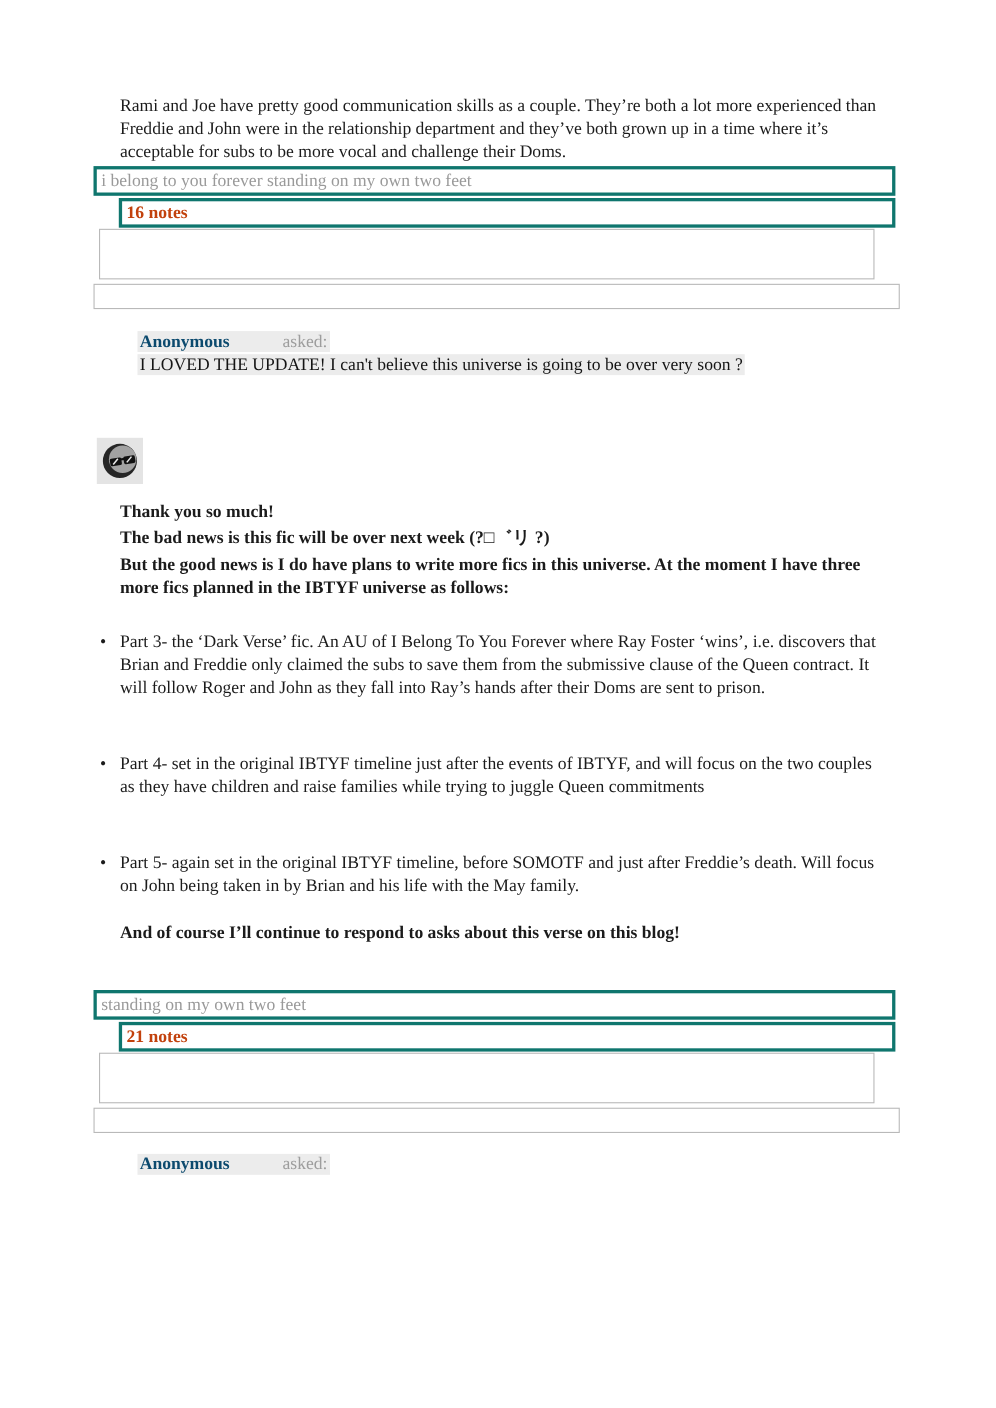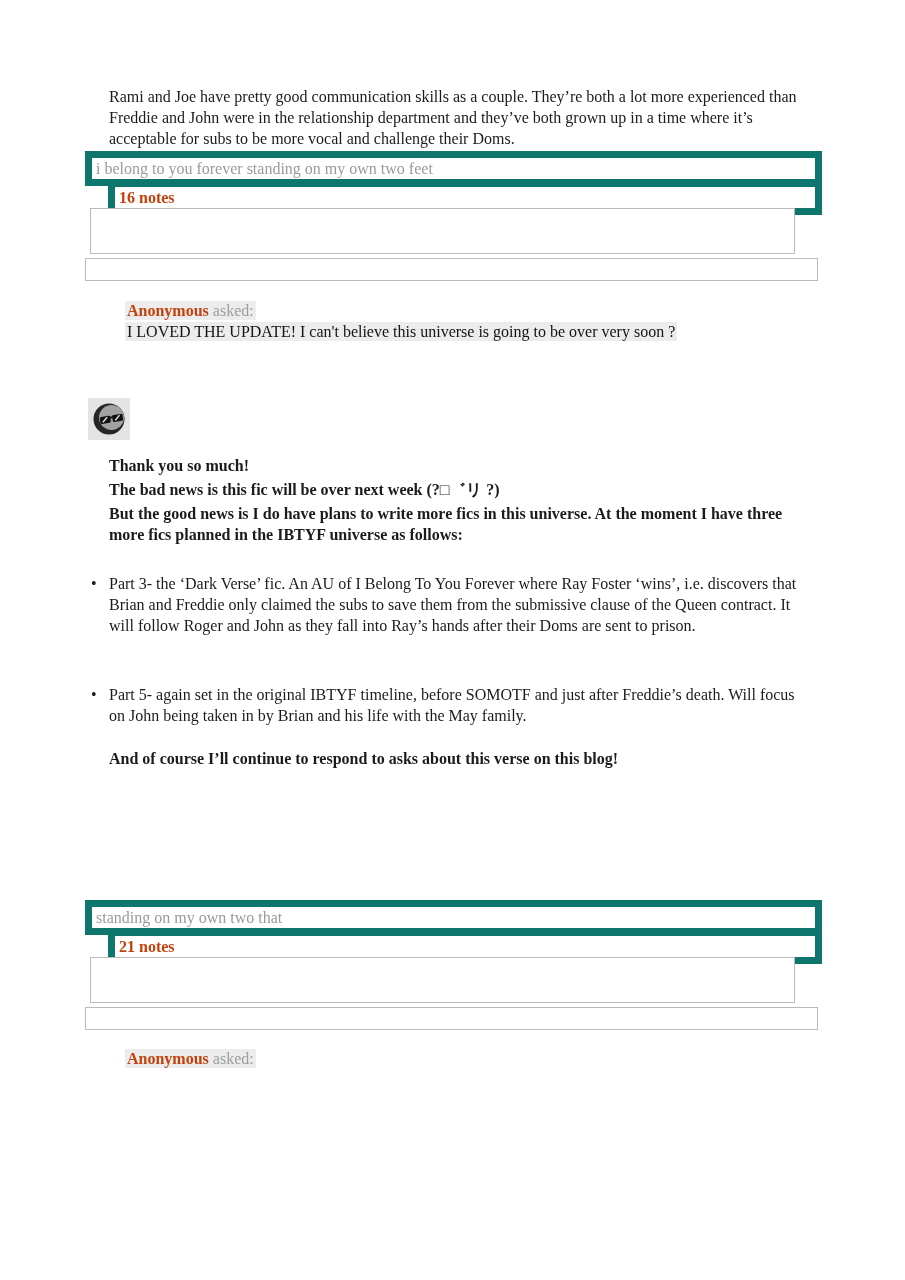--- a/index.html
+++ b/index.html
@@ -5,31 +5,31 @@
   html,body{margin:0;padding:0;}
   body{
     width:905px;height:1280px;background:#ffffff;position:relative;
     font-family:"Liberation Serif", serif;font-size:16px;line-height:21px;color:#1b1b1b;
     overflow:hidden;
   }
   .abs{position:absolute;}
   .para{width:688px;}
   
   .link-box{
-    border:7px solid #0f766e;height:21px;line-height:21px;
+    border:3px solid #0f766e;height:21px;line-height:21px;
     color:#9a9a9a;padding:0 0 0 4px;overflow:hidden;white-space:nowrap;
     background:#ffffff;box-sizing:content-box;
   }
   .notes-box{font-weight:bold;color:#c2410c;}
   .frame-box{border:1px solid #b9b9b9;background:#ffffff;}
   
   .ask-block{width:578px;}
   .hl{background:#ececec;padding:1px 2px;-webkit-box-decoration-break:clone;box-decoration-break:clone;}
-  .asker{font-weight:bold;color:#c2410c;}
-  .asked{color:#9d9d9d;}
+  .asker{font-weight:bold;color:#0c4a6e;}
+  .asked{color:#9d9d9d;margin-left:44px;}
   .q-text{color:#141414;}
   
   .avatar{width:42px;height:42px;background:#e4e4e4;display:flex;align-items:center;justify-content:center;cursor:pointer;}
   
   .answer{width:688px;}
   .answer p{margin:0 0 3px 0;font-weight:bold;}
   .answer p.closing{margin:22px 0 0 0;}
   .answer ul{margin:28px 0 0 0;padding:0;list-style:none;}
   .answer li{position:relative;margin:0 0 48px 0;}
   .answer li:last-child{margin-bottom:4px;}
@@ -73,27 +73,30 @@
 
 <div class="abs answer" style="left:109px;top:455px;">
   <p>Thank you so much!</p>
   <p>The bad news is this fic will be over next week (?□゛リ ?)</p>
   <p>But the good news is I do have plans to write more fics in this universe. At the moment I have three more fics planned in the IBTYF universe as follows:</p>
   <ul>
     <li>
       <span>Part 3- the ‘Dark Verse’ fic. An AU of I Belong To You Forever where Ray Foster ‘wins’, i.e. discovers that Brian and Freddie only claimed the subs to save them from the submissive clause of the Queen contract. It will follow Roger and John as they fall into Ray’s hands after their Doms are sent to prison.</span>
     </li>
     <li>
+      <span>Part 4- set in the original IBTYF timeline just after the events of IBTYF, and will focus on the two couples as they have children and raise families while trying to juggle Queen commitments</span>
+    </li>
+    <li>
       <span>Part 5- again set in the original IBTYF timeline, before SOMOTF and just after Freddie’s death. Will focus on John being taken in by Brian and his life with the May family.</span>
     </li>
   </ul>
   <p class="closing">And of course I’ll continue to respond to asks about this verse on this blog!</p>
 </div>
 
-<div class="abs link-box" style="left:85px;top:900px;width:719px;">standing on my own two that</div>
+<div class="abs link-box" style="left:85px;top:900px;width:719px;">standing on my own two feet</div>
 
 <div class="abs link-box notes-box" style="left:108px;top:929px;width:696px;">21 notes</div>
 
 <div class="abs frame-box" style="left:90px;top:957px;width:703px;height:44px;"></div>
 
 <div class="abs frame-box" style="left:85px;top:1007px;width:731px;height:21px;"></div>
 
 <div class="abs ask-block" style="left:125px;top:1048px;">
   <div>
     <span class="hl"><span class="asker">Anonymous</span> <span class="asked">asked:</span></span>

